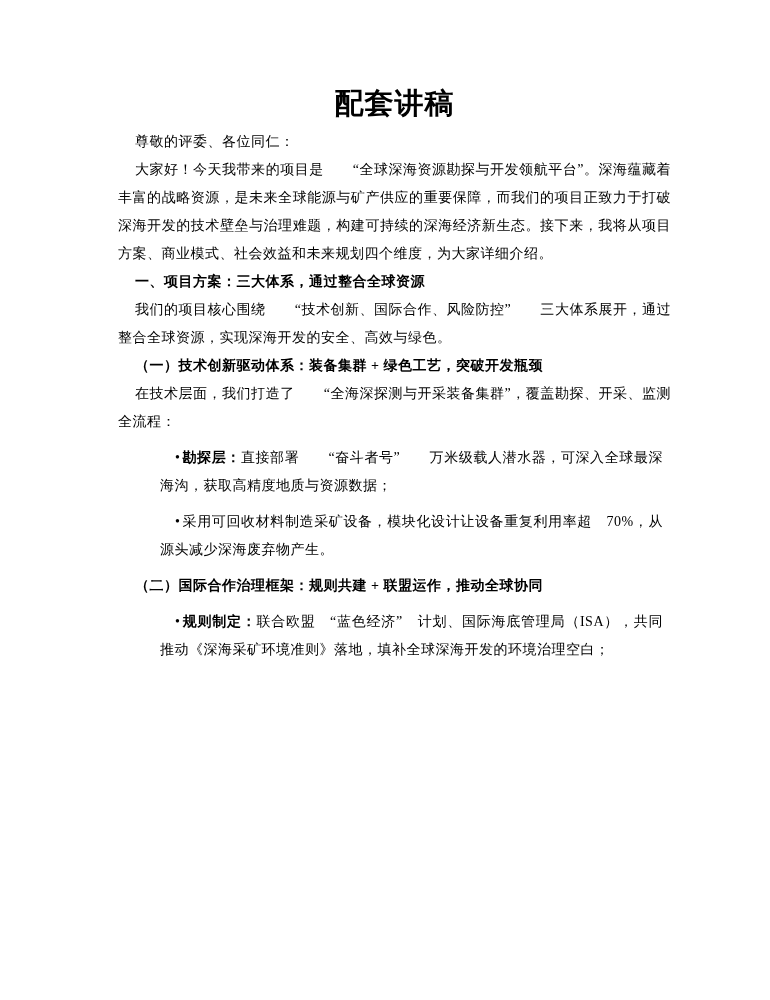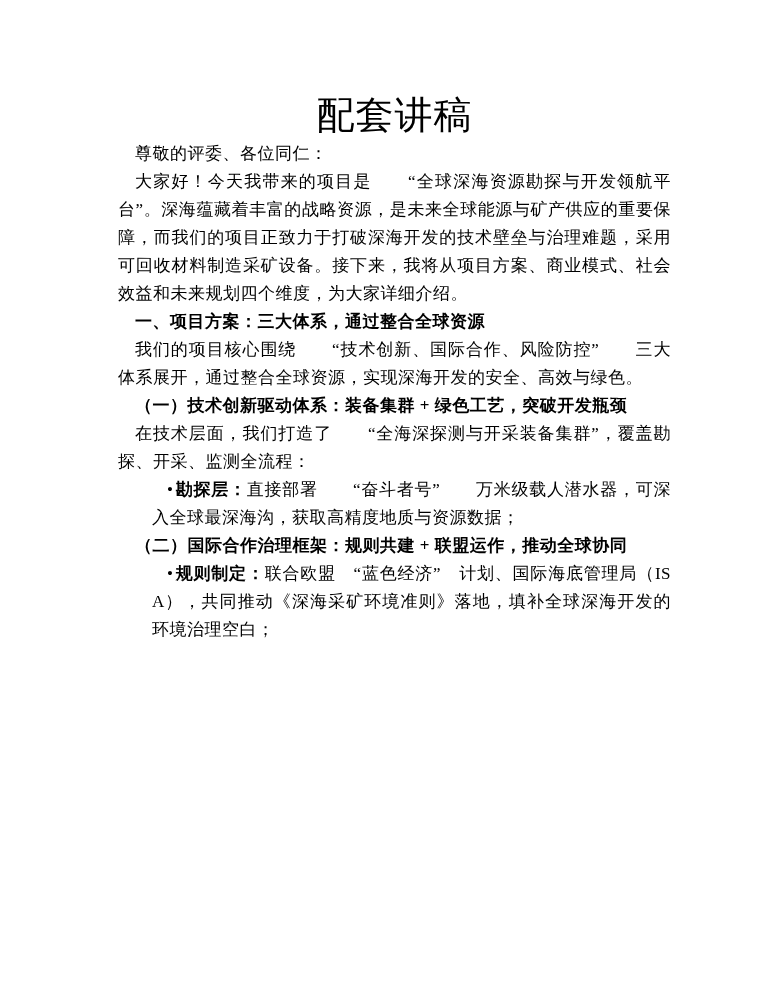--- a/index.html
+++ b/index.html
@@ -13,80 +13,81 @@
     height: 1000px;
     background: #ffffff;
     overflow: hidden;
     color: #000000;
     font-family: "Liberation Serif", "DejaVu Serif", serif;
   }
   .content {
     padding: 82px 99px 0 118px;
   }
   h1.doc-title {
-    margin: 16px 0 8px 0;
-    font-size: 38px;
+    margin: 4px 0 8px 0;
+    font-size: 29px;
     line-height: 34px;
-    font-weight: 400;
+    font-weight: 700;
     text-align: center;
     letter-spacing: 1px;
   }
   p, h2, h3, li {
     margin: 0;
-    font-size: 17px;
+    font-size: 14px;
     line-height: 28px;
     font-weight: 400;
     text-align: justify;
     letter-spacing: 0.5px;
     word-break: break-all;
   }
   .ind { text-indent: 17px; }
   h2.hd, h3.hd {
     font-weight: 700;
     text-indent: 17px;
   }
   ul.blist {
     list-style: none;
-    margin: 0;
+    margin: 8px;
     padding: 0 0 0 34px;
   }
   ul.blist li {
     text-indent: 15px;
   }
   .blt {
     padding-right: 2px;
   }
   .b { font-weight: 700; }
 </style>
 </head>
 <body>
 
 <div class="page">
   <div class="content">
 
     <h1 class="doc-title">配套讲稿</h1>
 
     <p class="ind">尊敬的评委、各位同仁：</p>
 
-    <p class="ind">大家好！今天我带来的项目是　　“全球深海资源勘探与开发领航平台”。深海蕴藏着丰富的战略资源，是未来全球能源与矿产供应的重要保障，而我们的项目正致力于打破深海开发的技术壁垒与治理难题，采用可回收材料制造采矿设备。接下来，我将从项目方案、商业模式、社会效益和未来规划四个维度，为大家详细介绍。</p>
+    <p class="ind">大家好！今天我带来的项目是　　“全球深海资源勘探与开发领航平台”。深海蕴藏着丰富的战略资源，是未来全球能源与矿产供应的重要保障，而我们的项目正致力于打破深海开发的技术壁垒与治理难题，构建可持续的深海经济新生态。接下来，我将从项目方案、商业模式、社会效益和未来规划四个维度，为大家详细介绍。</p>
 
     <h2 class="hd">一、项目方案：三大体系，通过整合全球资源</h2>
 
     <p class="ind">我们的项目核心围绕　　“技术创新、国际合作、风险防控”　　三大体系展开，通过整合全球资源，实现深海开发的安全、高效与绿色。</p>
 
     <h3 class="hd">（一）技术创新驱动体系：装备集群 + 绿色工艺，突破开发瓶颈</h3>
 
     <p class="ind">在技术层面，我们打造了　　“全海深探测与开采装备集群”，覆盖勘探、开采、监测全流程：</p>
 
     <ul class="blist">
       <li><span class="blt">•</span><span class="b">勘探层：</span><span>直接部署　　“奋斗者号”　　万米级载人潜水器，可深入全球最深海沟，获取高精度地质与资源数据；</span></li>
     </ul>
 
 
     <ul class="blist">
+      <li><span class="blt">•</span><span>采用可回收材料制造采矿设备，模块化设计让设备重复利用率超　70%，从源头减少深海废弃物产生。</span></li>
     </ul>
 
     <h3 class="hd">（二）国际合作治理框架：规则共建 + 联盟运作，推动全球协同</h3>
 
 
     <ul class="blist">
       <li><span class="blt">•</span><span class="b">规则制定：</span><span>联合欧盟　“蓝色经济”　计划、国际海底管理局（ISA），共同推动《深海采矿环境准则》落地，填补全球深海开发的环境治理空白；</span></li>
     </ul>
 
   </div>

